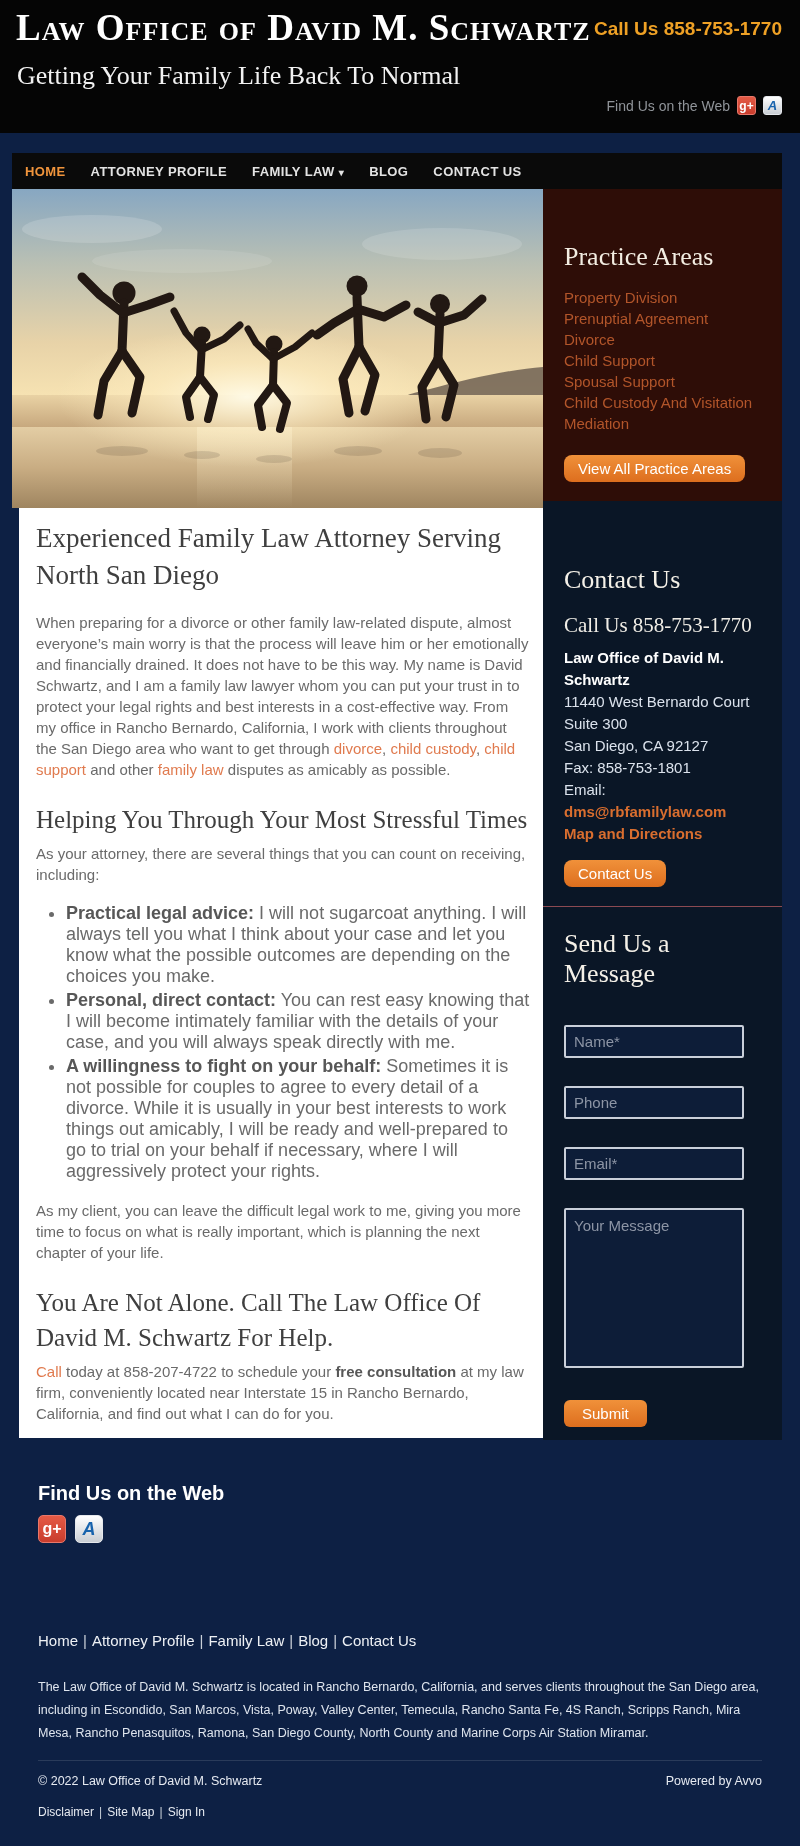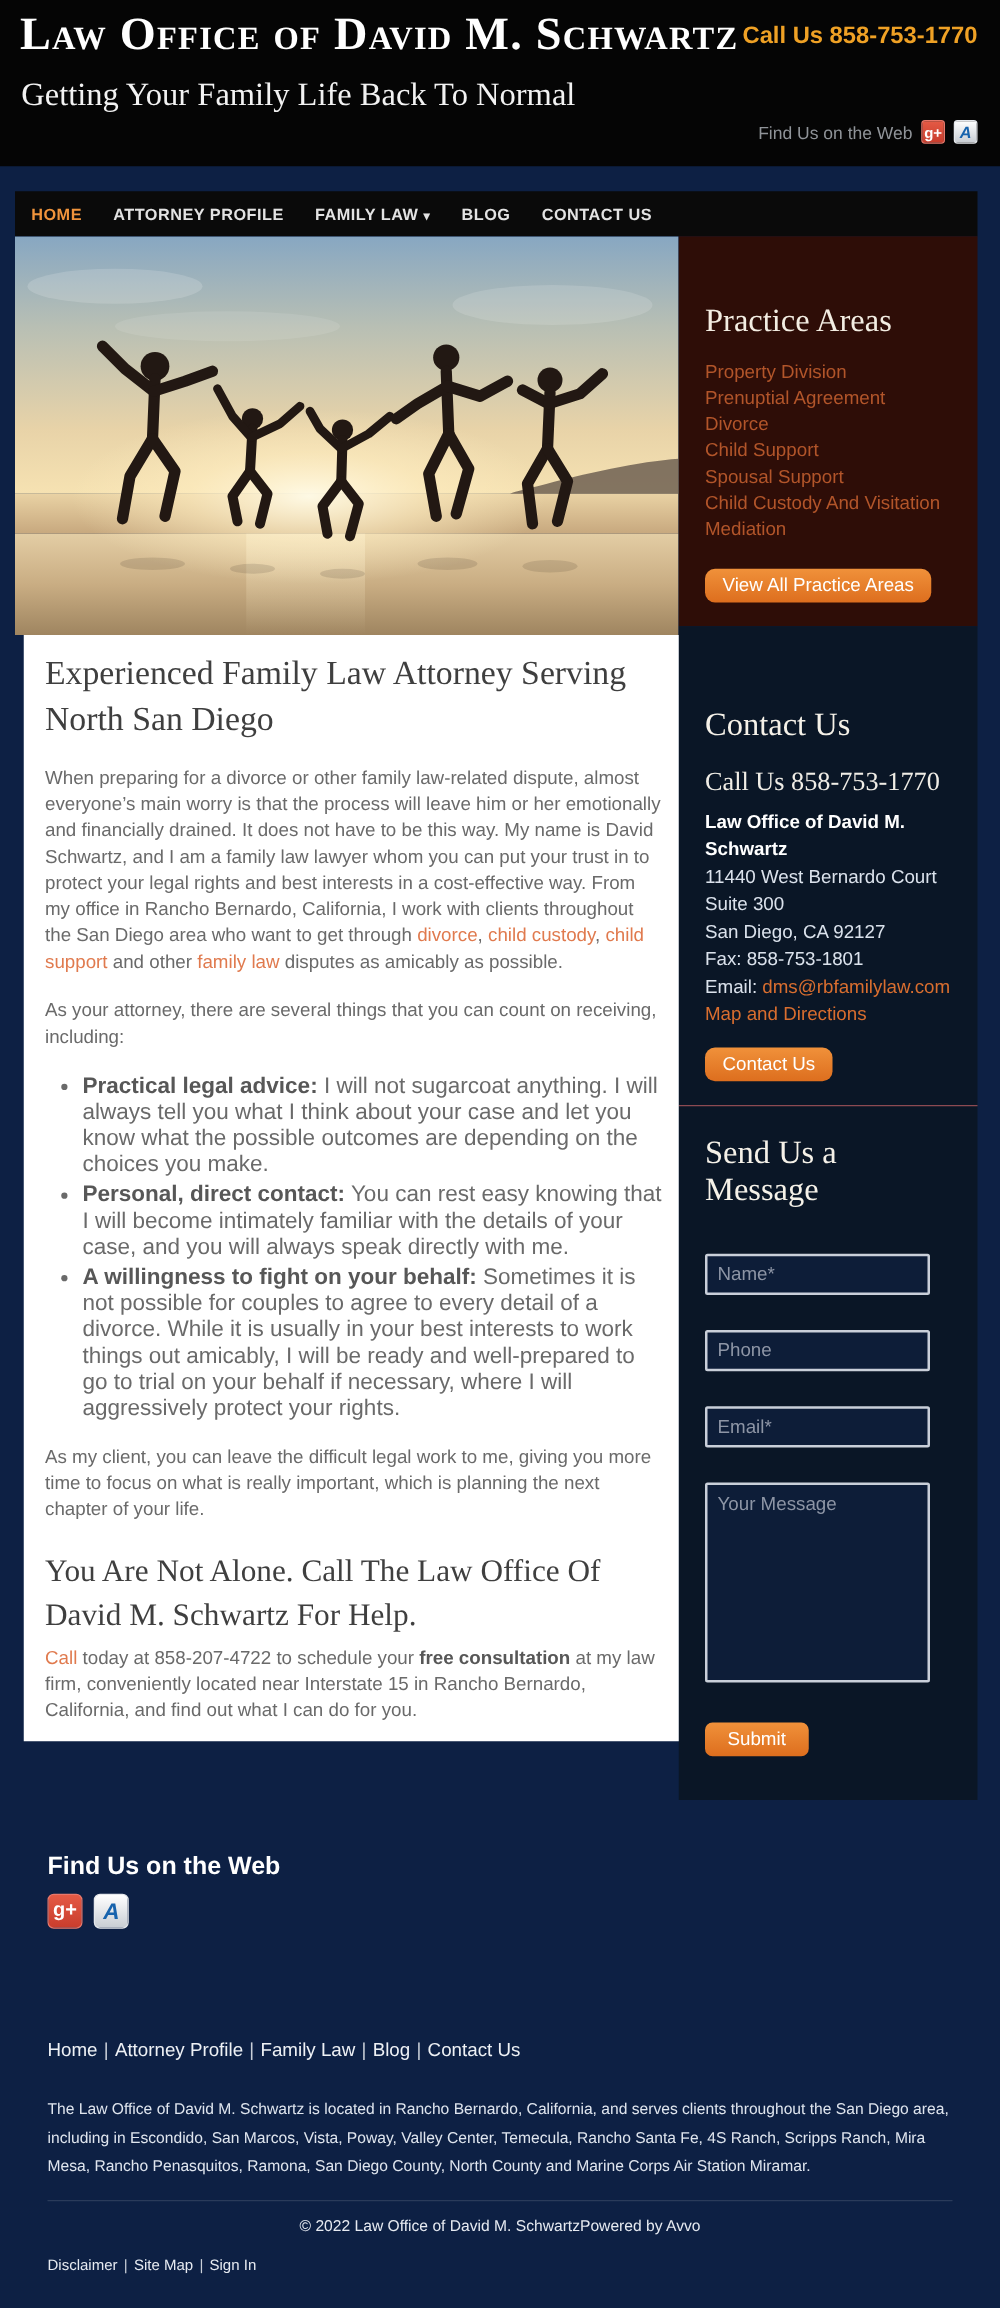--- a/index.html
+++ b/index.html
@@ -46,21 +46,21 @@
 
   
   .sidebar-panel { position:absolute; left:543px; top:501px; width:239px; height:939px;
     background:#0a1626; padding:0 20px 0 21px; }
   .contact-title { font-family:"Liberation Serif", serif; font-weight:normal; font-size:26px;
     color:#f5f1e8; margin-top:64px; }
   .contact-call { font-family:"Liberation Serif", serif; font-weight:normal; font-size:21px;
     color:#f0ede6; margin-top:18px; }
   .contact-addr { font-size:15px; line-height:22px; color:#dbe2ec; margin-top:9px; }
   .firm-name { font-weight:bold; color:#ffffff; }
-  .link-orange { color:#d96e2f; text-decoration:none; cursor:pointer; }
+  .link-orange { color:#d96e2f; text-decoration:none; cursor:pointer;font-weight:bold; }
   .contact-btn { margin-top:15px; }
   .sidebar-divider { border:none; border-top:1px solid #8c4a52; margin:19px -20px 0 -21px; }
   .message-title { font-family:Liberation Serif, serif; font-weight:normal; font-size:26px;
     color:#f5f1e8; margin-top:22px; }
   .form-field { display:block; width:180px; height:33px; margin-top:28px; background:#0d1d38;
     border:2px solid #c9cfd9; border-radius:2px; color:#c9d2e0; font-size:15px; padding:0 8px;
     font-family:inherit; }
   .form-field::placeholder { color:#8d95a5; opacity:1; }
   .form-field.first { margin-top:36px; }
   textarea.form-field { height:160px; padding-top:7px; resize:none; }
@@ -85,21 +85,21 @@
   .footer-findus-title { position:absolute; left:38px; top:1482px; color:#ffffff; font-size:20px; font-weight:bold; }
   .footer-icons { position:absolute; left:38px; top:1515px; display:flex; gap:9px; }
   .footer-icons .sicon.gplus { width:28px; height:28px; border-radius:5px; font-size:16px; }
   .footer-icons .sicon.avvo { width:28px; height:28px; border-radius:5px; font-size:18px; }
   .footer-nav { position:absolute; left:38px; top:1632px; color:#eef1f5; font-size:15px; }
   .footer-nav a { color:#eef1f5; text-decoration:none; cursor:pointer; }
   .fsep { color:#c9cfd8; padding:0 5px; }
   .footer-disclaimer { position:absolute; left:38px; top:1676px; width:724px; color:#dfe5ee;
     font-size:12.5px; line-height:23px; }
   .footer-bottom { position:absolute; left:38px; top:1760px; width:724px; display:flex;
-    justify-content:center; color:#e6eaf1; font-size:12.5px;
+    justify-content:space-between; color:#e6eaf1; font-size:12.5px;
     border-top:1px solid rgba(255,255,255,0.12); padding-top:13px; }
   .footer-links { position:absolute; left:38px; top:1805px; color:#e6eaf1; font-size:12px; }
   .footer-links a { color:#e6eaf1; text-decoration:none; cursor:pointer; }
 </style>
 </head>
 <body>
 
 <div id="page">
 
   <div class="site-header">
@@ -237,20 +237,21 @@
     <input class="form-field first" type="text" placeholder="Name*" style="">
     <input class="form-field" type="text" placeholder="Phone" style="">
     <input class="form-field" type="text" placeholder="Email*" style="">
     <textarea class="form-field" placeholder="Your Message" style=""></textarea>
     <button class="btn-orange submit-btn">Submit</button>
   </div>
 
   <div class="content-card">
     <h1 class="page-title">Experienced Family Law Attorney Serving North San Diego</h1>
     <p class="body-text"><span>When preparing for a divorce or other family law-related dispute, almost everyone’s main worry is that the process will leave him or her emotionally and financially drained. It does not have to be this way. My name is David Schwartz, and I am a family law lawyer whom you can put your trust in to protect your legal rights and best interests in a cost-effective way. From my office in Rancho Bernardo, California, I work with clients throughout the San Diego area who want to get through </span><a class="content-link">divorce</a><span>, </span><a class="content-link">child custody</a><span>, </span><a class="content-link">child support</a><span> and other </span><a class="content-link">family law</a><span> disputes as amicably as possible.</span></p>
+    <h2 class="section-title">Helping You Through Your Most Stressful Times</h2>
     <p class="body-text">As your attorney, there are several things that you can count on receiving, including:</p>
     <ul class="features">
       <li><b>Practical legal advice:</b><span> I will not sugarcoat anything. I will always tell you what I think about your case and let you know what the possible outcomes are depending on the choices you make.</span></li>
       <li><b>Personal, direct contact:</b><span> You can rest easy knowing that I will become intimately familiar with the details of your case, and you will always speak directly with me.</span></li>
       <li><b>A willingness to fight on your behalf:</b><span> Sometimes it is not possible for couples to agree to every detail of a divorce. While it is usually in your best interests to work things out amicably, I will be ready and well-prepared to go to trial on your behalf if necessary, where I will aggressively protect your rights.</span></li>
     </ul>
     <p class="body-text">As my client, you can leave the difficult legal work to me, giving you more time to focus on what is really important, which is planning the next chapter of your life.</p>
     <h2 class="section-title">You Are Not Alone. Call The Law Office Of David M. Schwartz For Help.</h2>
     <p class="body-text"><a class="content-link">Call</a><span> today at 858-207-4722 to schedule your </span><span class="bold-dark">free consultation</span><span> at my law firm, conveniently located near Interstate 15 in Rancho Bernardo, California, and find out what I can do for you.</span></p>
   </div>

